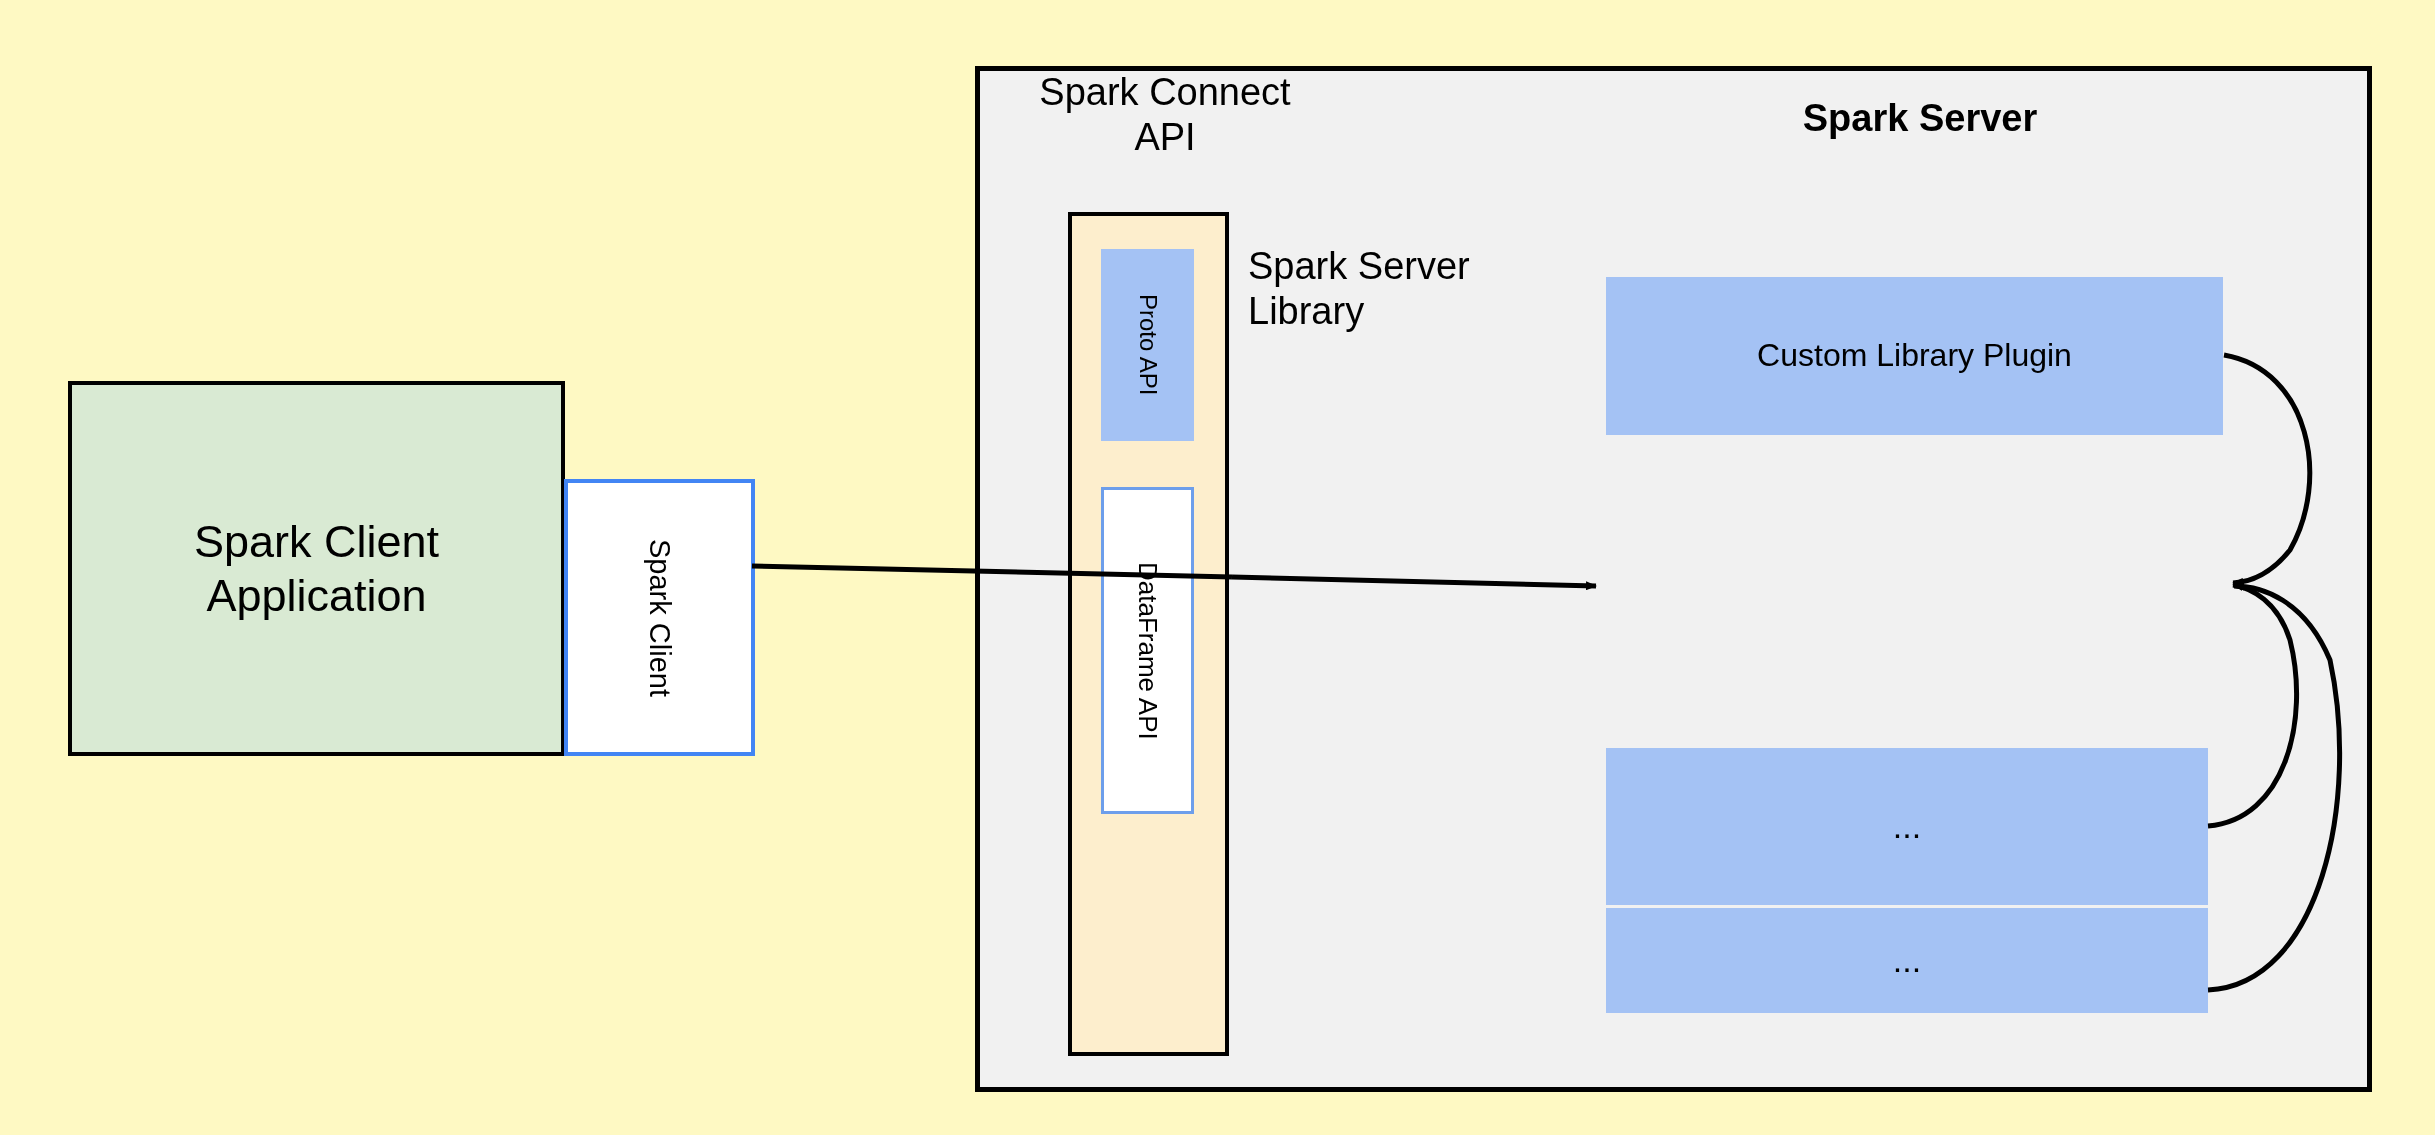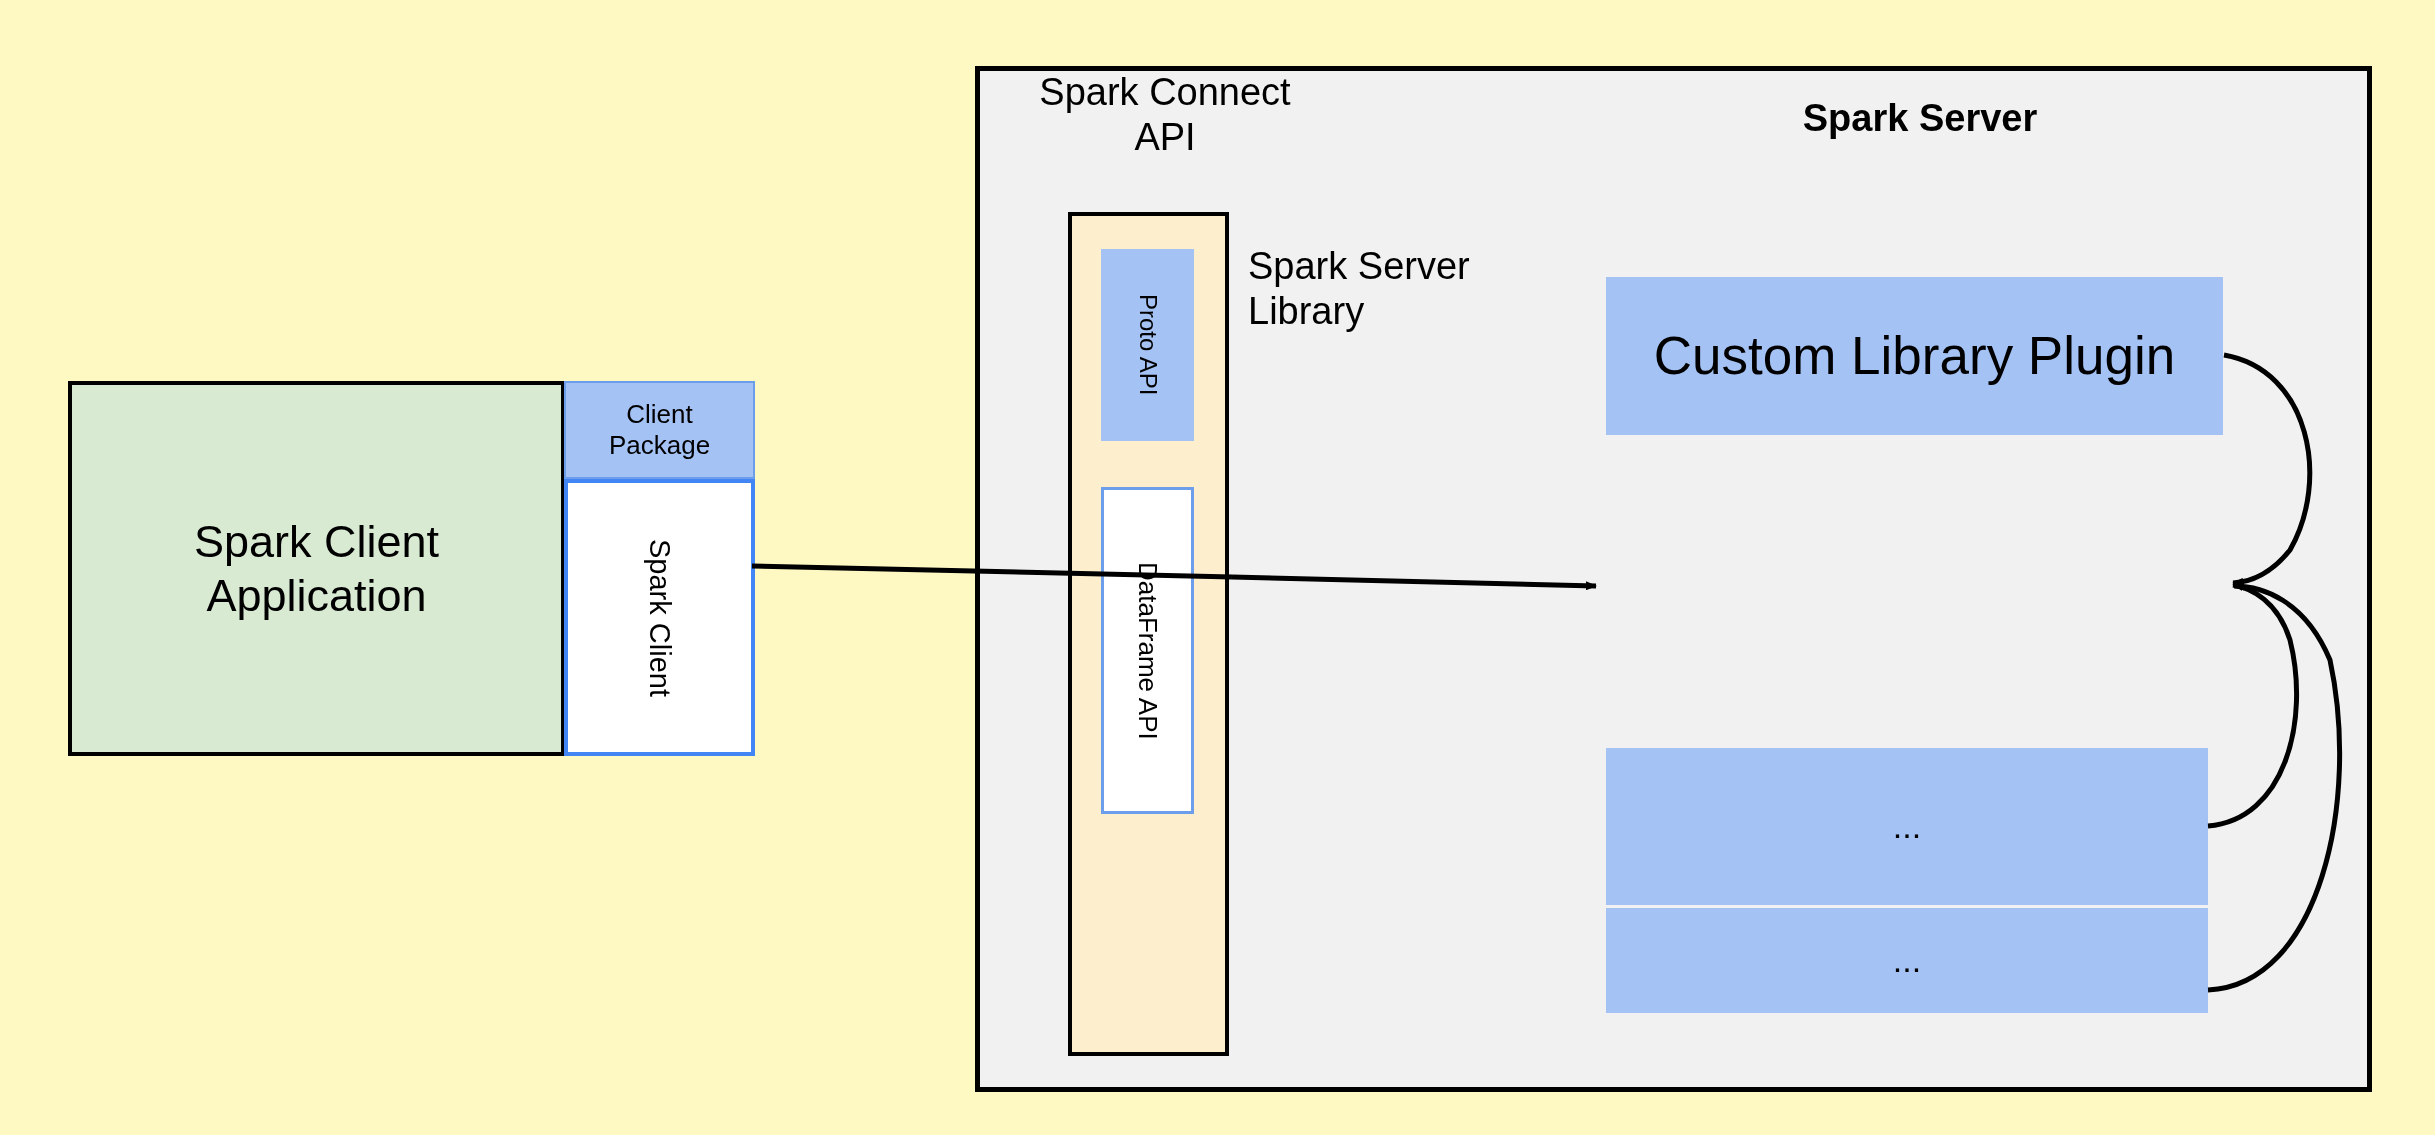--- a/index.html
+++ b/index.html
@@ -84,21 +84,21 @@
     left: 1101px; top: 487px; width: 93px; height: 327px;
     background: #ffffff;
     border: 3px solid #6d9eeb;
     font-size: 26px;
   }
 
   
   #custom-library-plugin {
     left: 1606px; top: 277px; width: 617px; height: 158px;
     background: #a4c2f4;
-    font-size: 53px;
+    font-size: 32px;
   }
   #spark-core {
     left: 1606px; top: 484px; width: 617px; height: 198px;
     background: #ffffff;
     border: 3px solid #4285f4;
     font-size: 42px;
   }
   #ellipsis-box-1 {
     left: 1606px; top: 748px; width: 602px; height: 157px;
     background: #a4c2f4;
@@ -142,24 +142,20 @@
     <span>...</span>
   </div>
   <div class="box" id="ellipsis-box-2">
     <span>...</span>
   </div>
 
   <div class="box" id="client-app">
     <span style="white-space: pre-line;">Spark Client
 Application</span>
   </div>
-  <div class="box" id="client-package">
-    <span style="white-space: pre-line;">Client
-Package</span>
-  </div>
   <div class="box" id="spark-client">
     <span class="vert-lr">Spark Client</span>
   </div>
 
   <svg id="edges" viewBox="0 0 2435 1135" xmlns="http://www.w3.org/2000/svg">
     <defs>
       <marker id="arrowhead" markerWidth="11" markerHeight="9" refX="10" refY="4.5" orient="auto" markerUnits="userSpaceOnUse">
         <path d="M0,0 L11,4.5 L0,9 z" fill="#000000"></path>
       </marker>
     </defs>

